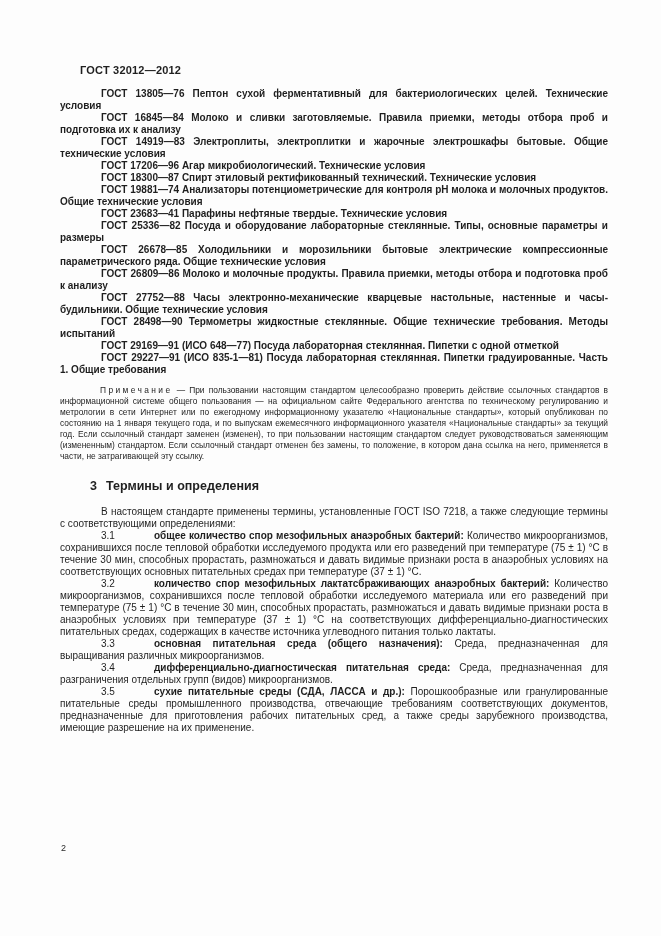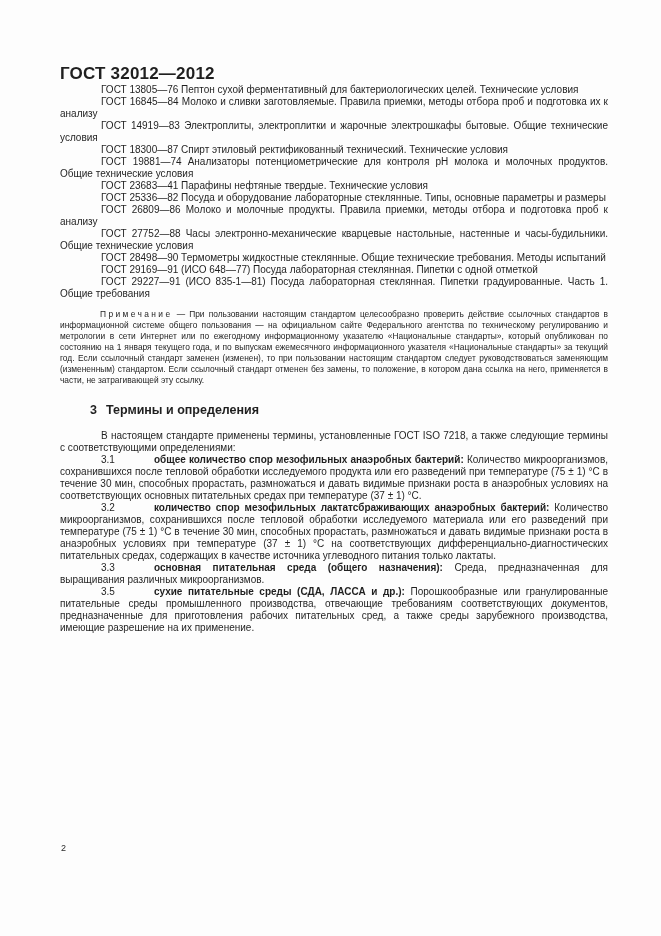--- a/index.html
+++ b/index.html
@@ -12,26 +12,28 @@
     width: 661px;
     height: 936px;
     background: #fdfdfd;
     color: #1f1f1f;
     font-family: "Liberation Sans", sans-serif;
     box-sizing: border-box;
     padding: 64px 53px 0 60px;
     overflow: hidden;
   }
   .running-header {
-    font-size: 17px;
+    font-size: 11px;
     font-weight: bold;
+    margin-left: 20px;
     letter-spacing: 0.2px;
   }
   .refs {
-    margin-top: 0;
+    margin-top: 12px;
+    font-weight: bold;
   }
   .para {
     margin: 0;
     font-size: 10px;
     line-height: 12px;
     text-align: justify;
     text-indent: 41px;
   }
   .note {
     margin: 9px 0 0 0;
@@ -75,42 +77,45 @@
 <body>
 
 <div class="page">
 
   <div class="running-header">ГОСТ 32012—2012</div>
 
   <div class="refs">
     <p class="para">ГОСТ 13805—76 Пептон сухой ферментативный для бактериологических целей. Технические условия</p>
     <p class="para">ГОСТ 16845—84 Молоко и сливки заготовляемые. Правила приемки, методы отбора проб и подготовка их к анализу</p>
     <p class="para">ГОСТ 14919—83 Электроплиты, электроплитки и жарочные электрошкафы бытовые. Общие технические условия</p>
+    <p class="para">ГОСТ 17206—96 Агар микробиологический. Технические условия</p>
     <p class="para">ГОСТ 18300—87 Спирт этиловый ректификованный технический. Технические условия</p>
     <p class="para">ГОСТ 19881—74 Анализаторы потенциометрические для контроля рН молока и молочных продуктов. Общие технические условия</p>
     <p class="para">ГОСТ 23683—41 Парафины нефтяные твердые. Технические условия</p>
     <p class="para">ГОСТ 25336—82 Посуда и оборудование лабораторные стеклянные. Типы, основные параметры и размеры</p>
+    <p class="para">ГОСТ 26678—85 Холодильники и морозильники бытовые электрические компрессионные параметрического ряда. Общие технические условия</p>
     <p class="para">ГОСТ 26809—86 Молоко и молочные продукты. Правила приемки, методы отбора и подготовка проб к анализу</p>
     <p class="para">ГОСТ 27752—88 Часы электронно-механические кварцевые настольные, настенные и часы-будильники. Общие технические условия</p>
     <p class="para">ГОСТ 28498—90 Термометры жидкостные стеклянные. Общие технические требования. Методы испытаний</p>
     <p class="para">ГОСТ 29169—91 (ИСО 648—77) Посуда лабораторная стеклянная. Пипетки с одной отметкой</p>
     <p class="para">ГОСТ 29227—91 (ИСО 835-1—81) Посуда лабораторная стеклянная. Пипетки градуированные. Часть 1. Общие требования</p>
   </div>
 
   <p class="note"><span class="note-label">Примечание</span> <span>— При пользовании настоящим стандартом целесообразно проверить действие ссылочных стандартов в информационной системе общего пользования — на официальном сайте Федерального агентства по техническому регулированию и метрологии в сети Интернет или по ежегодному информационному указателю «Национальные стандарты», который опубликован по состоянию на 1 января текущего года, и по выпускам ежемесячного информационного указателя «Национальные стандарты» за текущий год. Если ссылочный стандарт заменен (изменен), то при пользовании настоящим стандартом следует руководствоваться заменяющим (измененным) стандартом. Если ссылочный стандарт отменен без замены, то положение, в котором дана ссылка на него, применяется в части, не затрагивающей эту ссылку.</span></p>
 
   <h2 class="section-heading"><span>3</span><span class="heading-title">Термины и определения</span></h2>
 
   <p class="para intro">В настоящем стандарте применены термины, установленные ГОСТ ISO 7218, а также следующие термины с соответствующими определениями:</p>
 
   <p class="para"><span class="term-num">3.1</span><span class="term-name">общее количество спор мезофильных анаэробных бактерий:</span> <span>Количество микроорганизмов, сохранившихся после тепловой обработки исследуемого продукта или его разведений при температуре (75 ± 1) °С в течение 30 мин, способных прорастать, размножаться и давать видимые признаки роста в анаэробных условиях на соответствующих основных питательных средах при температуре (37 ± 1) °С.</span></p>
 
   <p class="para"><span class="term-num">3.2</span><span class="term-name">количество спор мезофильных лактатсбраживающих анаэробных бактерий:</span> <span>Количество микроорганизмов, сохранившихся после тепловой обработки исследуемого материала или его разведений при температуре (75 ± 1) °С в течение 30 мин, способных прорастать, размножаться и давать видимые признаки роста в анаэробных условиях при температуре (37 ± 1) °С на соответствующих дифференциально-диагностических питательных средах, содержащих в качестве источника углеводного питания только лактаты.</span></p>
 
   <p class="para"><span class="term-num">3.3</span><span class="term-name">основная питательная среда (общего назначения):</span> <span>Среда, предназначенная для выращивания различных микроорганизмов.</span></p>
 
+  <p class="para"><span class="term-num">3.4</span><span class="term-name">дифференциально-диагностическая питательная среда:</span> <span>Среда, предназначенная для разграничения отдельных групп (видов) микроорганизмов.</span></p>
 
   <p class="para"><span class="term-num">3.5</span><span class="term-name">сухие питательные среды (СДА, ЛАССА и др.):</span> <span>Порошкообразные или гранулированные питательные среды промышленного производства, отвечающие требованиям соответствующих документов, предназначенные для приготовления рабочих питательных сред, а также среды зарубежного производства, имеющие разрешение на их применение.</span></p>
 
 
   <div class="page-number">2</div>
 
 </div>
 
 </body></html>

